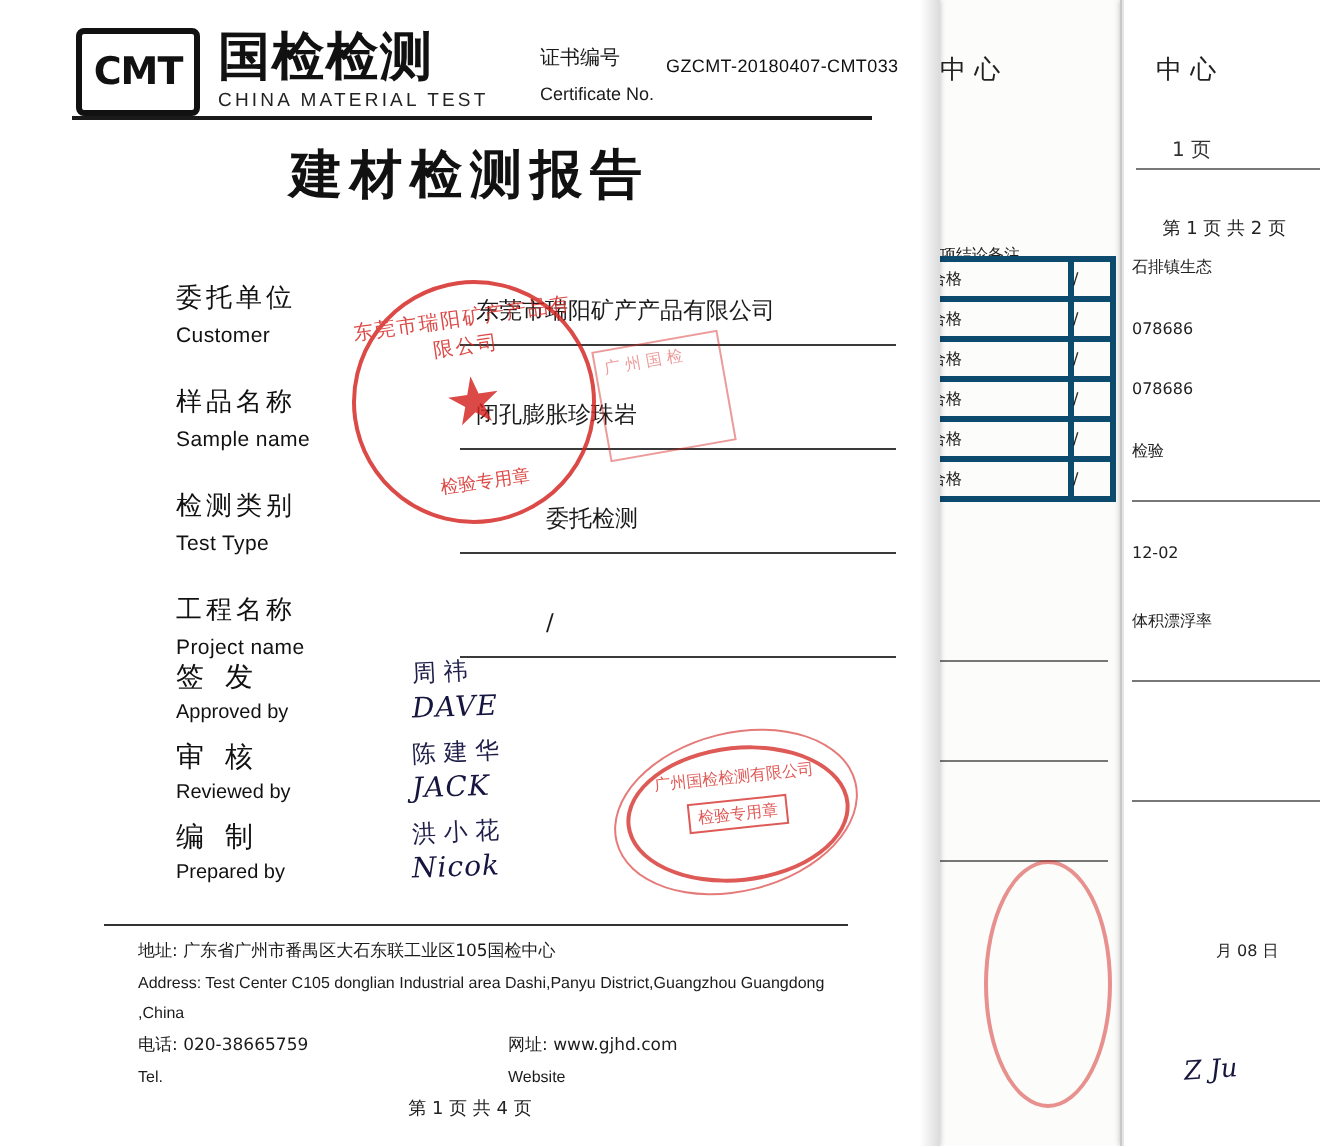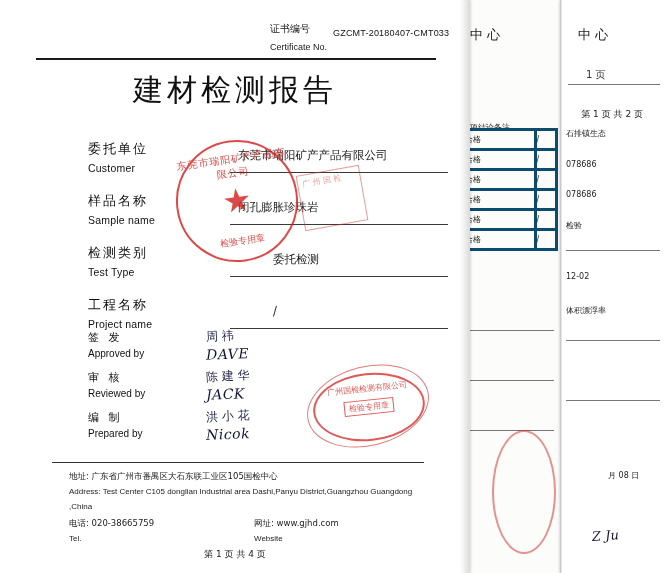--- a/index.html
+++ b/index.html
@@ -109,22 +109,22 @@
     left: 36px; top: 58px; width: 400px;
     border-top: 2px solid #1a1a1a;
   }
 
   
   .doc-title {
     position: absolute;
     left: 0; top: 70px; width: 470px;
     text-align: center;
     font-family: "DejaVu Sans", sans-serif;
-    font-size: 30px;
-    font-weight: normal;
+    font-size: 26px;
+    font-weight: bold;
     letter-spacing: 4px;
     color: #111;
   }
   .page-note {
     position: absolute;
     right: 22px; top: 108px;
     width: 120px;
     text-align: right;
     font-family: "DejaVu Sans", sans-serif;
     font-size: 9px;
@@ -169,21 +169,21 @@
 
   
   .sigs {
     position: absolute;
     left: 88px; top: 330px;
     width: 330px;
   }
   .sig-row { position: relative; height: 40px; }
   .sig-label-cn {
     font-family: "DejaVu Sans", sans-serif;
-    font-size: 11px;
+    font-size: 14px;
     letter-spacing: 3px;
     color: #111;
   }
   .sig-label-en {
     font-size: 10px;
     color: #111;
     margin-top: 3px;
   }
   .sig-cn-hand {
     position: absolute;
@@ -445,20 +445,29 @@
   <div class="bg-line" style="left:566px; top:340px; width:94px;"></div>
   <div class="bg-line" style="left:566px; top:400px; width:94px;"></div>
   <div class="bg-note" style="left:608px; top:470px;">月 08 日</div>
   <div class="bg-sig">Z Ju</div>
 
   <div class="paper-edge" style="left:455px;"></div>
   <div class="paper-edge" style="left:560px;"></div>
 
   <div class="sheet sheet-main"></div>
 
+  <div class="logo-block">
+    <div class="cmt-badge">
+      <span>CMT</span>
+    </div>
+    <div class="logo-texts">
+      <div class="logo-cn">国检检测</div>
+      <div class="logo-en">CHINA MATERIAL TEST</div>
+    </div>
+  </div>
 
   <div class="cert-block">
     <div class="cert-cn">证书编号</div>
     <div class="cert-en">Certificate No.</div>
   </div>
   <div class="cert-val">GZCMT-20180407-CMT033</div>
 
   <div class="hr-top"></div>
 
   <div class="doc-title">建材检测报告</div>

